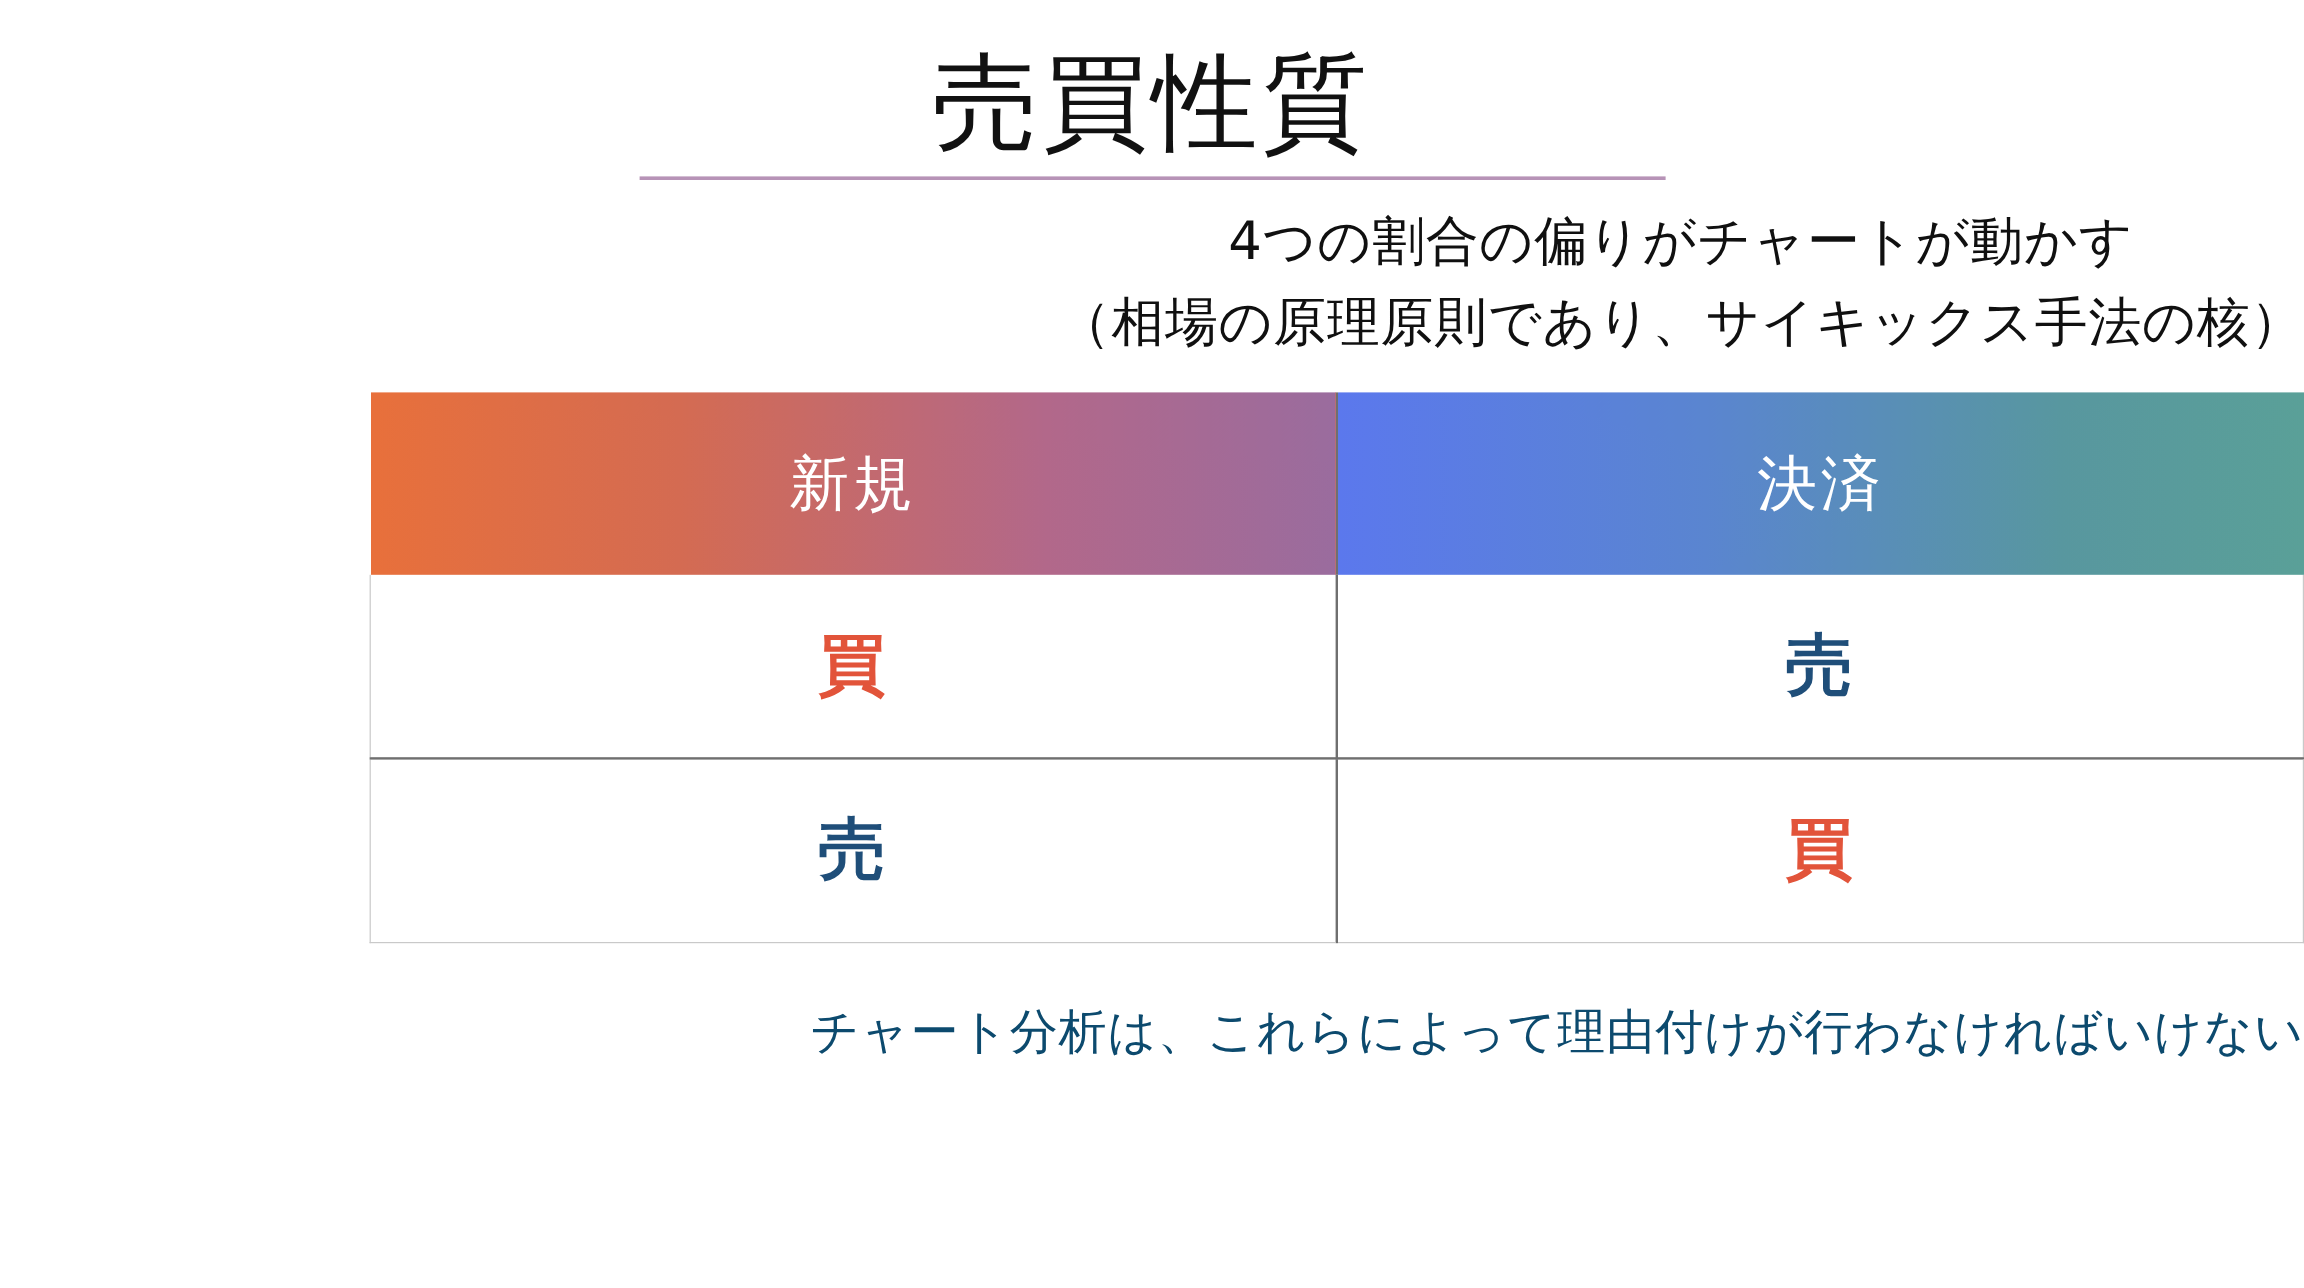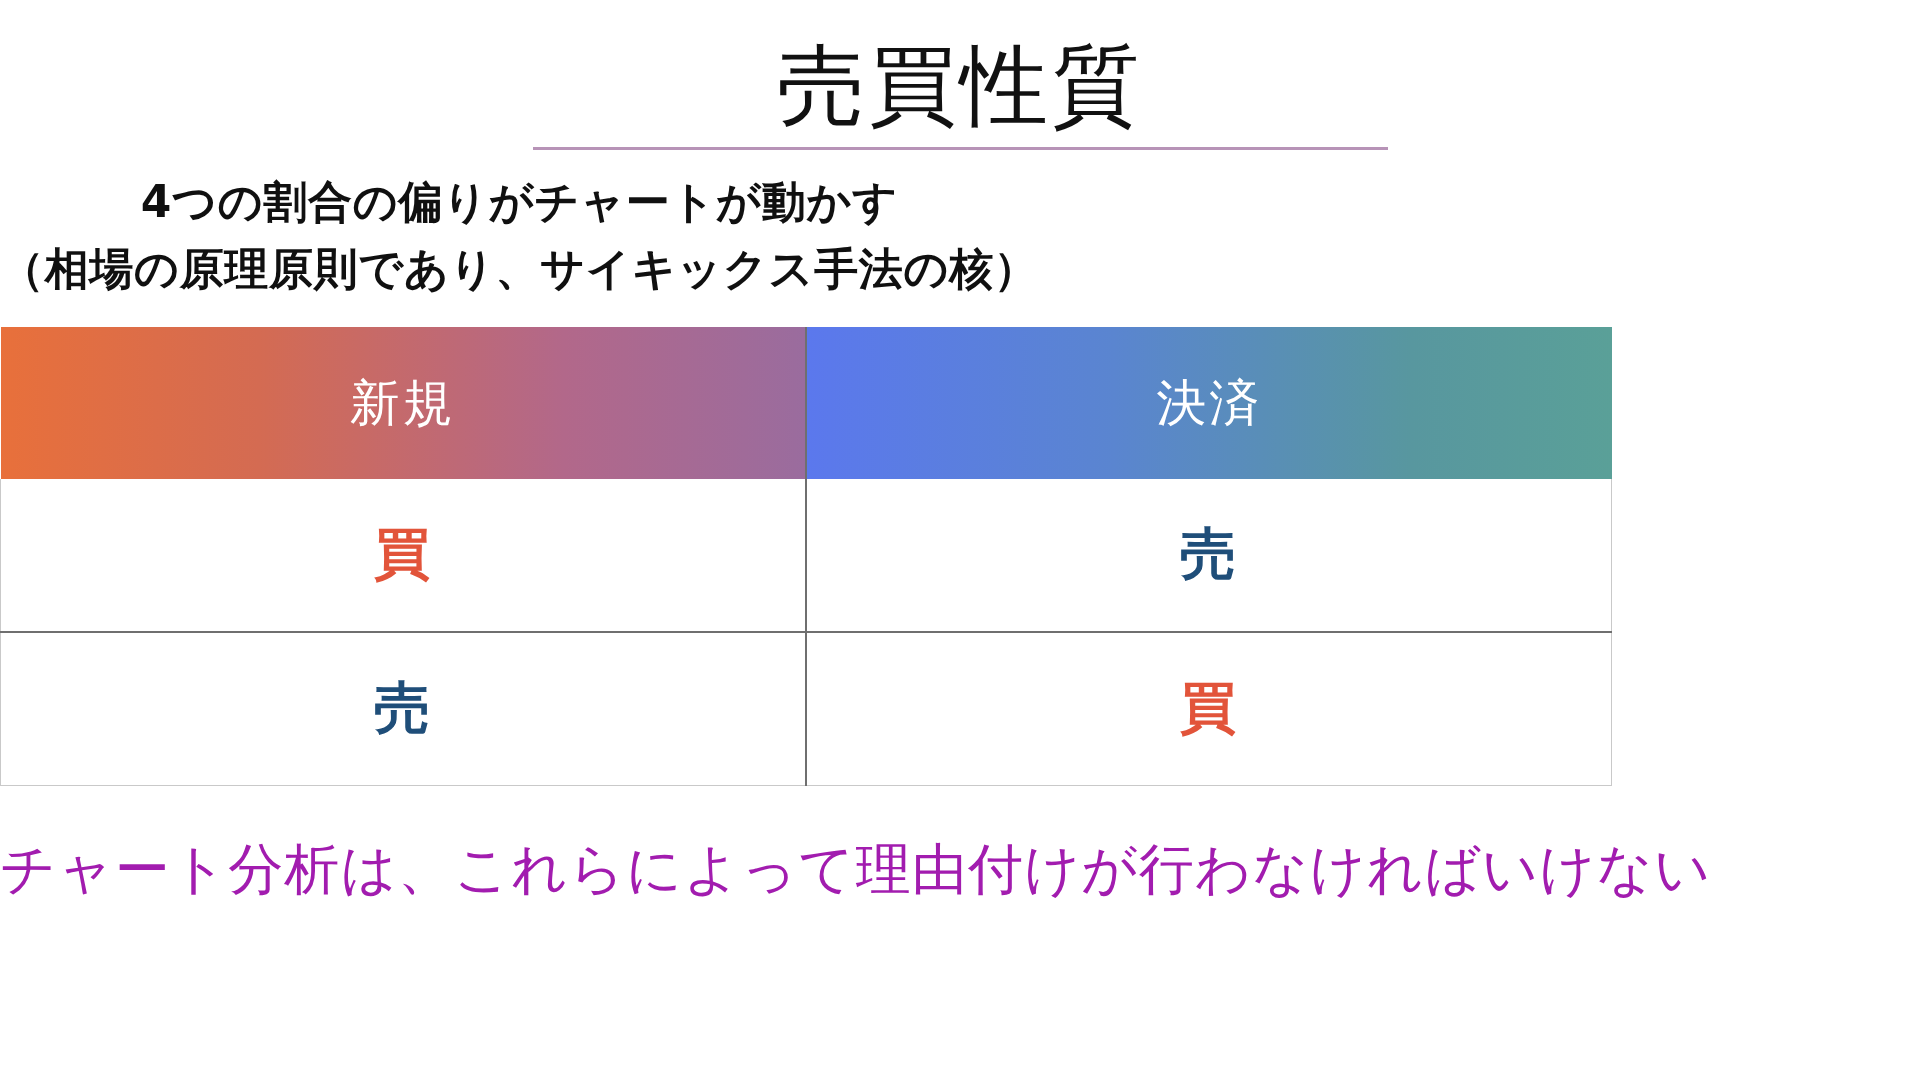--- a/index.html
+++ b/index.html
@@ -18,21 +18,21 @@
     -webkit-font-smoothing: antialiased;
   }
 
   .slide {
     position: relative;
     width: 1920px;
     height: 1073px;
     background: #ffffff;
     display: flex;
     flex-direction: column;
-    align-items: flex-start;
+    align-items: flex-end;
   }
 
   
   .title-block {
     width: 100%;
     display: flex;
     flex-direction: column;
     align-items: center;
     margin-top: 38px;
   }
@@ -60,21 +60,21 @@
     text-align: center;
     display: flex;
     flex-direction: column;
     align-items: center;
     gap: 6px;
   }
 
   .subtitle-line {
     font-size: 44px;
     line-height: 1.38;
-    font-weight: 700;
+    font-weight: 400;
     letter-spacing: 0.015em;
     color: #101010;
     white-space: nowrap;
   }
 
   
   .table-wrap {
     margin-top: 28px;
     width: 1612px;
   }
@@ -127,24 +127,24 @@
   tr.row-2 td.body-cell { border-bottom: 1px solid #c9c9c9; }
 
   td.col-left  { border-right: 2px solid #6f6f6f; }
 
   .cell-buy  { color: #e2543a; }
   .cell-sell { color: #1f4e79; }
 
   
   .footer-note {
     margin-top: 48px;
-    font-size: 55px;
+    font-size: 40px;
     line-height: 1.3;
     letter-spacing: 0.02em;
-    color: #a21caf;
+    color: #0c4a6e;
     text-align: center;
     white-space: nowrap;
   }
 </style>
 </head>
 <body>
 
 <div class="slide">
 
   <div class="title-block">

